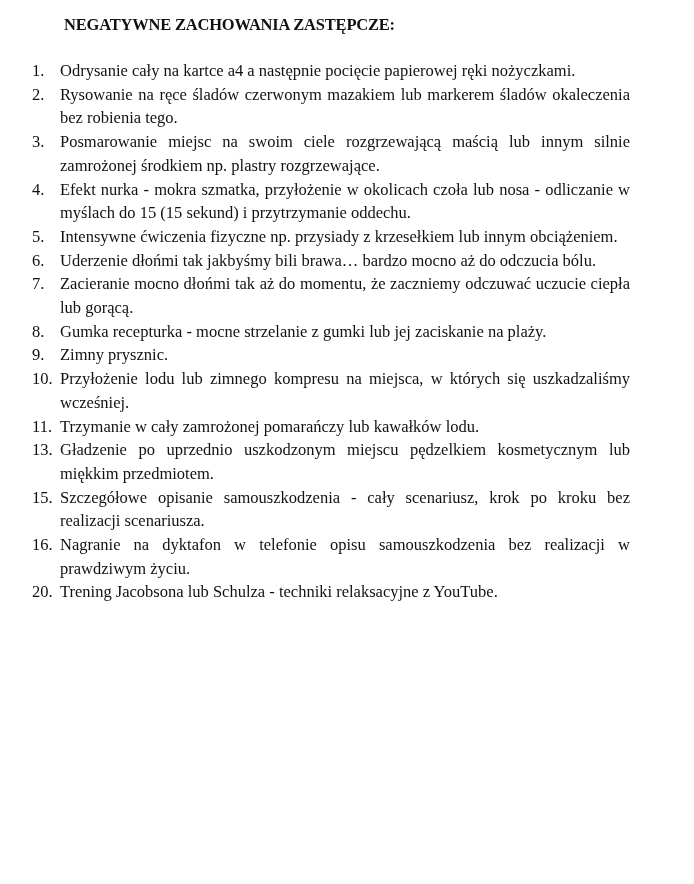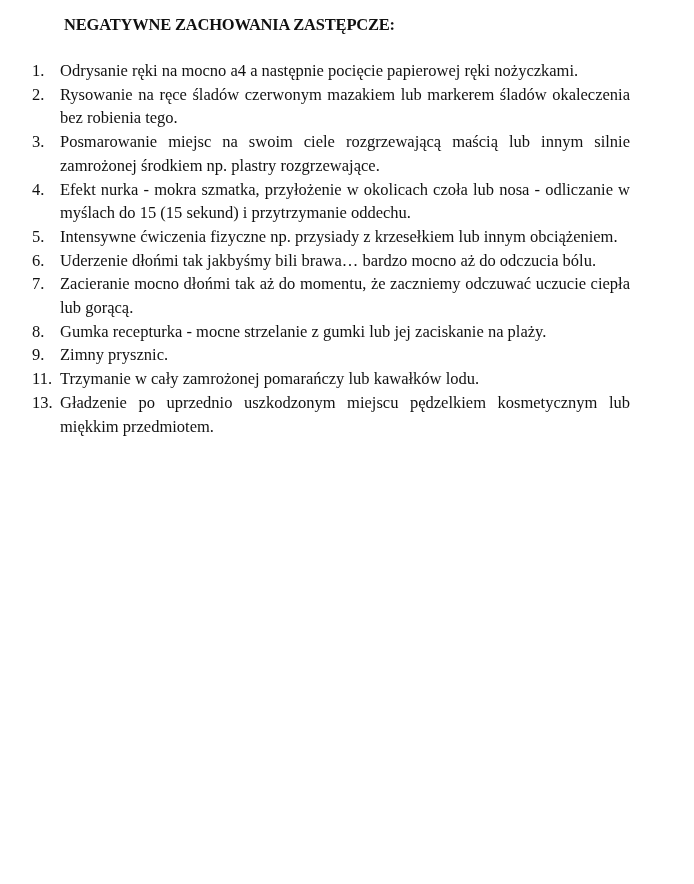--- a/index.html
+++ b/index.html
@@ -26,21 +26,21 @@
   .text { flex: 1 1 auto; text-align: justify; text-align-last: left; }
 </style>
 </head>
 <body>
 
 <div class="page">
   <div class="title">NEGATYWNE ZACHOWANIA ZASTĘPCZE:</div>
   <ol class="list">
     <li class="item">
         <span class="num">1.</span>
-        <span class="text">Odrysanie ręki na mocno a4 a następnie pocięcie papierowej ręki nożyczkami.</span>
+        <span class="text">Odrysanie cały na kartce a4 a następnie pocięcie papierowej ręki nożyczkami.</span>
       </li>
     <li class="item">
         <span class="num">2.</span>
         <span class="text">Rysowanie na ręce śladów czerwonym mazakiem lub markerem śladów okaleczenia bez robienia tego.</span>
       </li>
     <li class="item">
         <span class="num">3.</span>
         <span class="text">Posmarowanie miejsc na swoim ciele rozgrzewającą maścią lub innym silnie zamrożonej środkiem np. plastry rozgrzewające.</span>
       </li>
     <li class="item">
@@ -61,21 +61,37 @@
       </li>
     <li class="item">
         <span class="num">8.</span>
         <span class="text">Gumka recepturka - mocne strzelanie z gumki lub jej zaciskanie na plaży.</span>
       </li>
     <li class="item">
         <span class="num">9.</span>
         <span class="text">Zimny prysznic.</span>
       </li>
     <li class="item">
+        <span class="num">10.</span>
+        <span class="text">Przyłożenie lodu lub zimnego kompresu na miejsca, w których się uszkadzaliśmy wcześniej.</span>
+      </li>
+    <li class="item">
         <span class="num">11.</span>
         <span class="text">Trzymanie w cały zamrożonej pomarańczy lub kawałków lodu.</span>
       </li>
     <li class="item">
         <span class="num">13.</span>
         <span class="text">Gładzenie po uprzednio uszkodzonym miejscu pędzelkiem kosmetycznym lub miękkim przedmiotem.</span>
       </li>
+    <li class="item">
+        <span class="num">15.</span>
+        <span class="text">Szczegółowe opisanie samouszkodzenia - cały scenariusz, krok po kroku bez realizacji scenariusza.</span>
+      </li>
+    <li class="item">
+        <span class="num">16.</span>
+        <span class="text">Nagranie na dyktafon w telefonie opisu samouszkodzenia bez realizacji w prawdziwym życiu.</span>
+      </li>
+    <li class="item">
+        <span class="num">20.</span>
+        <span class="text">Trening Jacobsona lub Schulza - techniki relaksacyjne z YouTube.</span>
+      </li>
   </ol>
 </div>
 
 </body></html>

